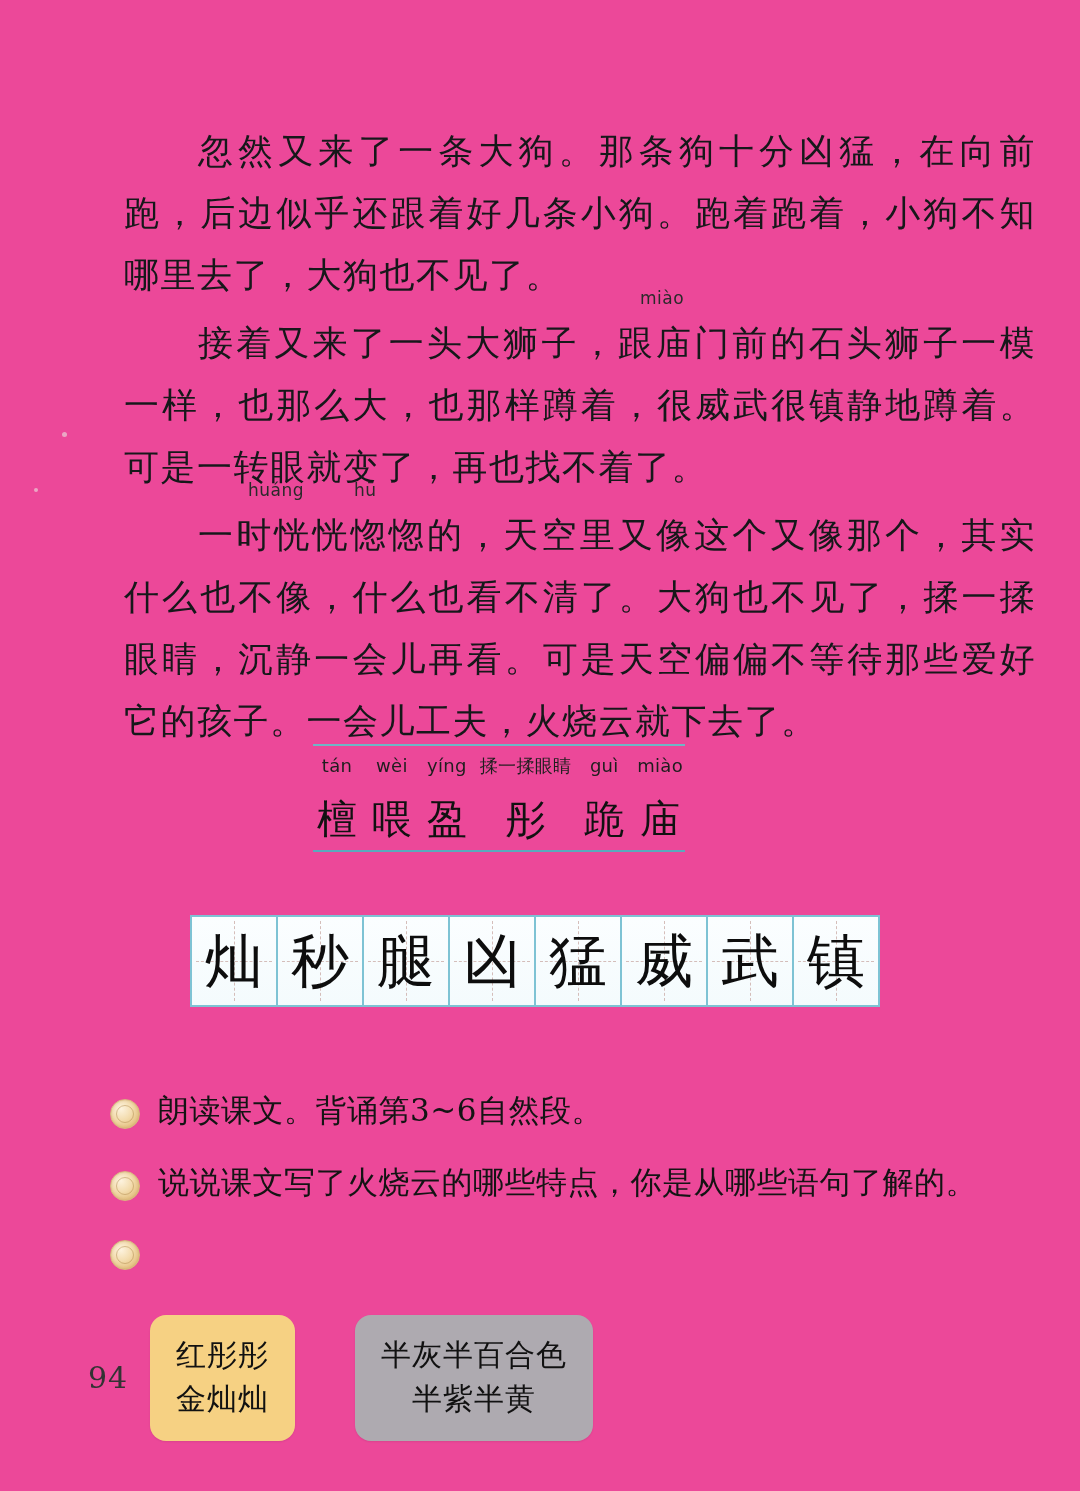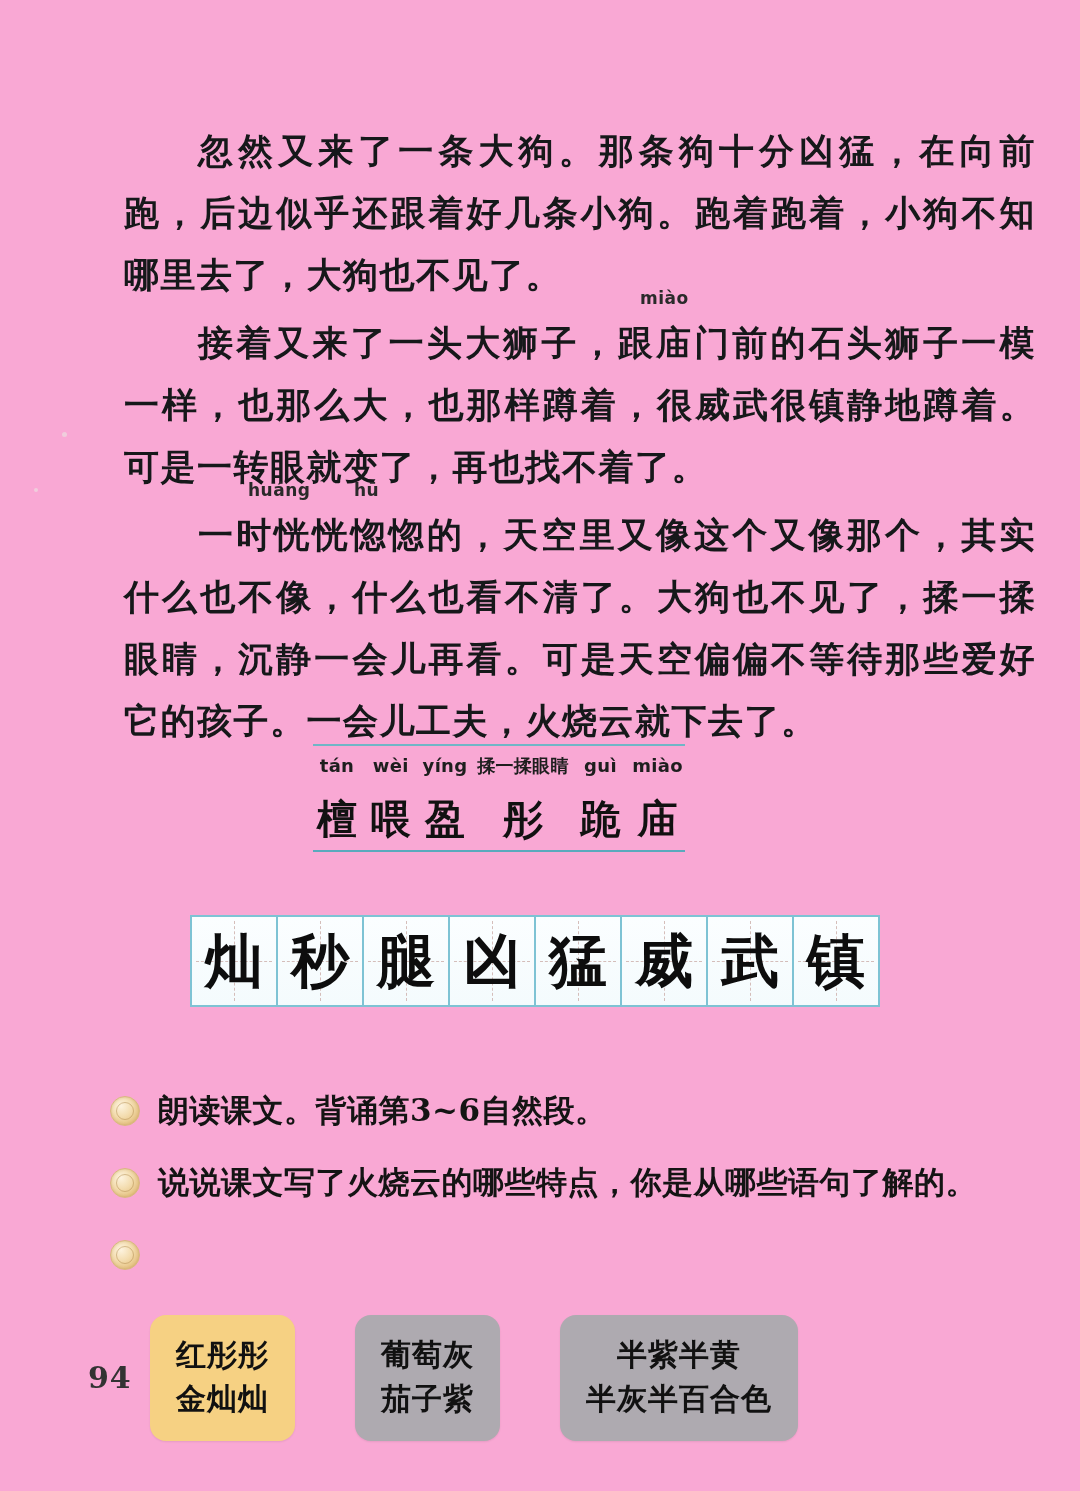--- a/index.html
+++ b/index.html
@@ -13,22 +13,21 @@
     position: relative;
     font-family: "DejaVu Sans", "Liberation Sans", sans-serif;
     color: #1a1a1a;
     overflow: hidden;
   }
 
   
   .page {
     position: absolute;
     inset: 0;
-    background: #f9a8d4;
-    font-weight: bold;
+    background: #ec4899;
   }
 
   
   .prose {
     position: absolute;
     left: 124px;
     top: 120px;
     width: 912px;
   }
   .para {
@@ -149,21 +148,21 @@
 
   
   .exercises {
     position: absolute;
     left: 110px;
     top: 1088px;
     width: 930px;
   }
   .ex-item {
     display: flex;
-    align-items: flex-start;
+    align-items: center;
     margin-bottom: 28px;
   }
   .coin {
     flex: 0 0 auto;
     width: 28px;
     height: 28px;
     margin-top: 8px;
     margin-right: 18px;
     border-radius: 50%;
     background:
@@ -316,24 +315,20 @@
         <span class="coin"></span>
       </div>
     </div>
 
   <div class="colorboxes" id="colorboxes">
       <div class="cbox amber">
         <span class="line">红彤彤</span>
         <span class="line">金灿灿</span>
       </div>
       <div class="cbox gray">
-        <span class="line">葡萄灰</span>
-        <span class="line">茄子紫</span>
-      </div>
-      <div class="cbox gray">
+        <span class="line">半灰半百合色</span>
         <span class="line">半紫半黄</span>
-        <span class="line">半灰半百合色</span>
       </div>
     </div>
 
   <div class="pageno">94</div>
 
 </div>
 
 </body></html>

